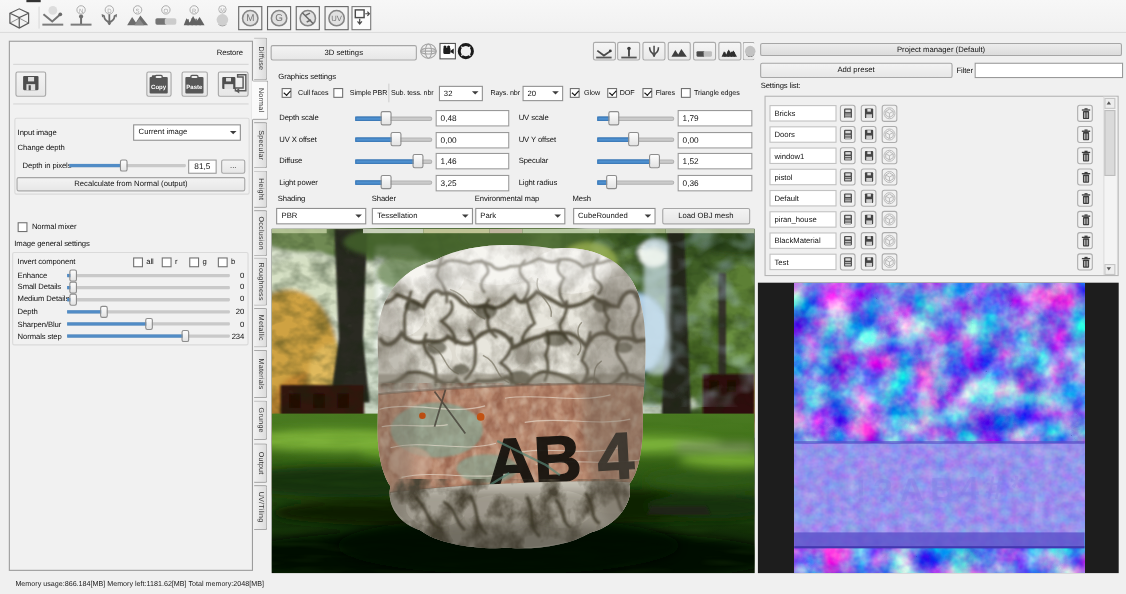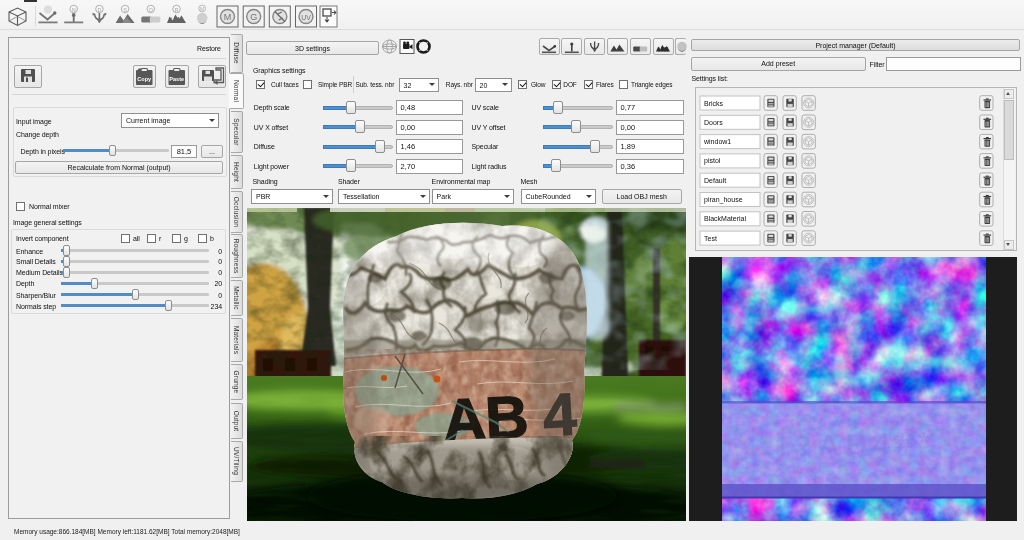--- a/index.html
+++ b/index.html
@@ -387,21 +387,21 @@
     <div class="fl" style="width:28px;"></div>
     <div class="hd" style="left:23px;"></div>
   </div>
 <div class="inp" style="left:395.5px;top:100.3px;width:67.5px;height:15.2px;font-size:7.5px;line-height:14px;padding-left:4px;color:#111;">0,48</div>
 <div class="lbl" style="left:471.5px;top:104.3px;">UV scale</div>
 <div class="sl sl2" style="left:543px;top:100.9px;width:69.5px;height:14px;">
     <div class="tr"></div>
     <div class="fl" style="width:15px;"></div>
     <div class="hd" style="left:10px;"></div>
   </div>
-<div class="inp" style="left:615.5px;top:100.3px;width:68.5px;height:15.2px;font-size:7.5px;line-height:14px;padding-left:4px;color:#111;">0,77</div>
+<div class="inp" style="left:615.5px;top:100.3px;width:68.5px;height:15.2px;font-size:7.5px;line-height:14px;padding-left:4px;color:#111;">1,79</div>
 <div class="lbl" style="left:253.8px;top:123.8px;">UV X offset</div>
 <div class="sl sl2" style="left:323px;top:120.4px;width:69.5px;height:14px;">
     <div class="tr"></div>
     <div class="fl" style="width:36.5px;"></div>
     <div class="hd" style="left:31.5px;"></div>
   </div>
 <div class="inp" style="left:395.5px;top:119.8px;width:67.5px;height:15.2px;font-size:7.5px;line-height:14px;padding-left:4px;color:#111;">0,00</div>
 <div class="lbl" style="left:471.5px;top:123.8px;">UV Y offset</div>
 <div class="sl sl2" style="left:543px;top:120.4px;width:69.5px;height:14px;">
     <div class="tr"></div>
@@ -415,28 +415,28 @@
     <div class="fl" style="width:56.9px;"></div>
     <div class="hd" style="left:51.9px;"></div>
   </div>
 <div class="inp" style="left:395.5px;top:139.3px;width:67.5px;height:15.2px;font-size:7.5px;line-height:14px;padding-left:4px;color:#111;">1,46</div>
 <div class="lbl" style="left:471.5px;top:143.3px;">Specular</div>
 <div class="sl sl2" style="left:543px;top:139.9px;width:69.5px;height:14px;">
     <div class="tr"></div>
     <div class="fl" style="width:51.6px;"></div>
     <div class="hd" style="left:46.6px;"></div>
   </div>
-<div class="inp" style="left:615.5px;top:139.3px;width:68.5px;height:15.2px;font-size:7.5px;line-height:14px;padding-left:4px;color:#111;">1,89</div>
+<div class="inp" style="left:615.5px;top:139.3px;width:68.5px;height:15.2px;font-size:7.5px;line-height:14px;padding-left:4px;color:#111;">1,52</div>
 <div class="lbl" style="left:253.8px;top:162.8px;">Light power</div>
 <div class="sl sl2" style="left:323px;top:159.4px;width:69.5px;height:14px;">
     <div class="tr"></div>
     <div class="fl" style="width:28px;"></div>
     <div class="hd" style="left:23px;"></div>
   </div>
-<div class="inp" style="left:395.5px;top:158.8px;width:67.5px;height:15.2px;font-size:7.5px;line-height:14px;padding-left:4px;color:#111;">2,70</div>
+<div class="inp" style="left:395.5px;top:158.8px;width:67.5px;height:15.2px;font-size:7.5px;line-height:14px;padding-left:4px;color:#111;">3,25</div>
 <div class="lbl" style="left:471.5px;top:162.8px;">Light radius</div>
 <div class="sl sl2" style="left:543px;top:159.4px;width:69.5px;height:14px;">
     <div class="tr"></div>
     <div class="fl" style="width:12.7px;"></div>
     <div class="hd" style="left:7.7px;"></div>
   </div>
 <div class="inp" style="left:615.5px;top:158.8px;width:68.5px;height:15.2px;font-size:7.5px;line-height:14px;padding-left:4px;color:#111;">0,36</div>
 
 <div class="lbl" style="left:252.5px;top:177.5px;">Shading</div>
 <div class="lbl" style="left:337.9px;top:177.5px;">Shader</div>

